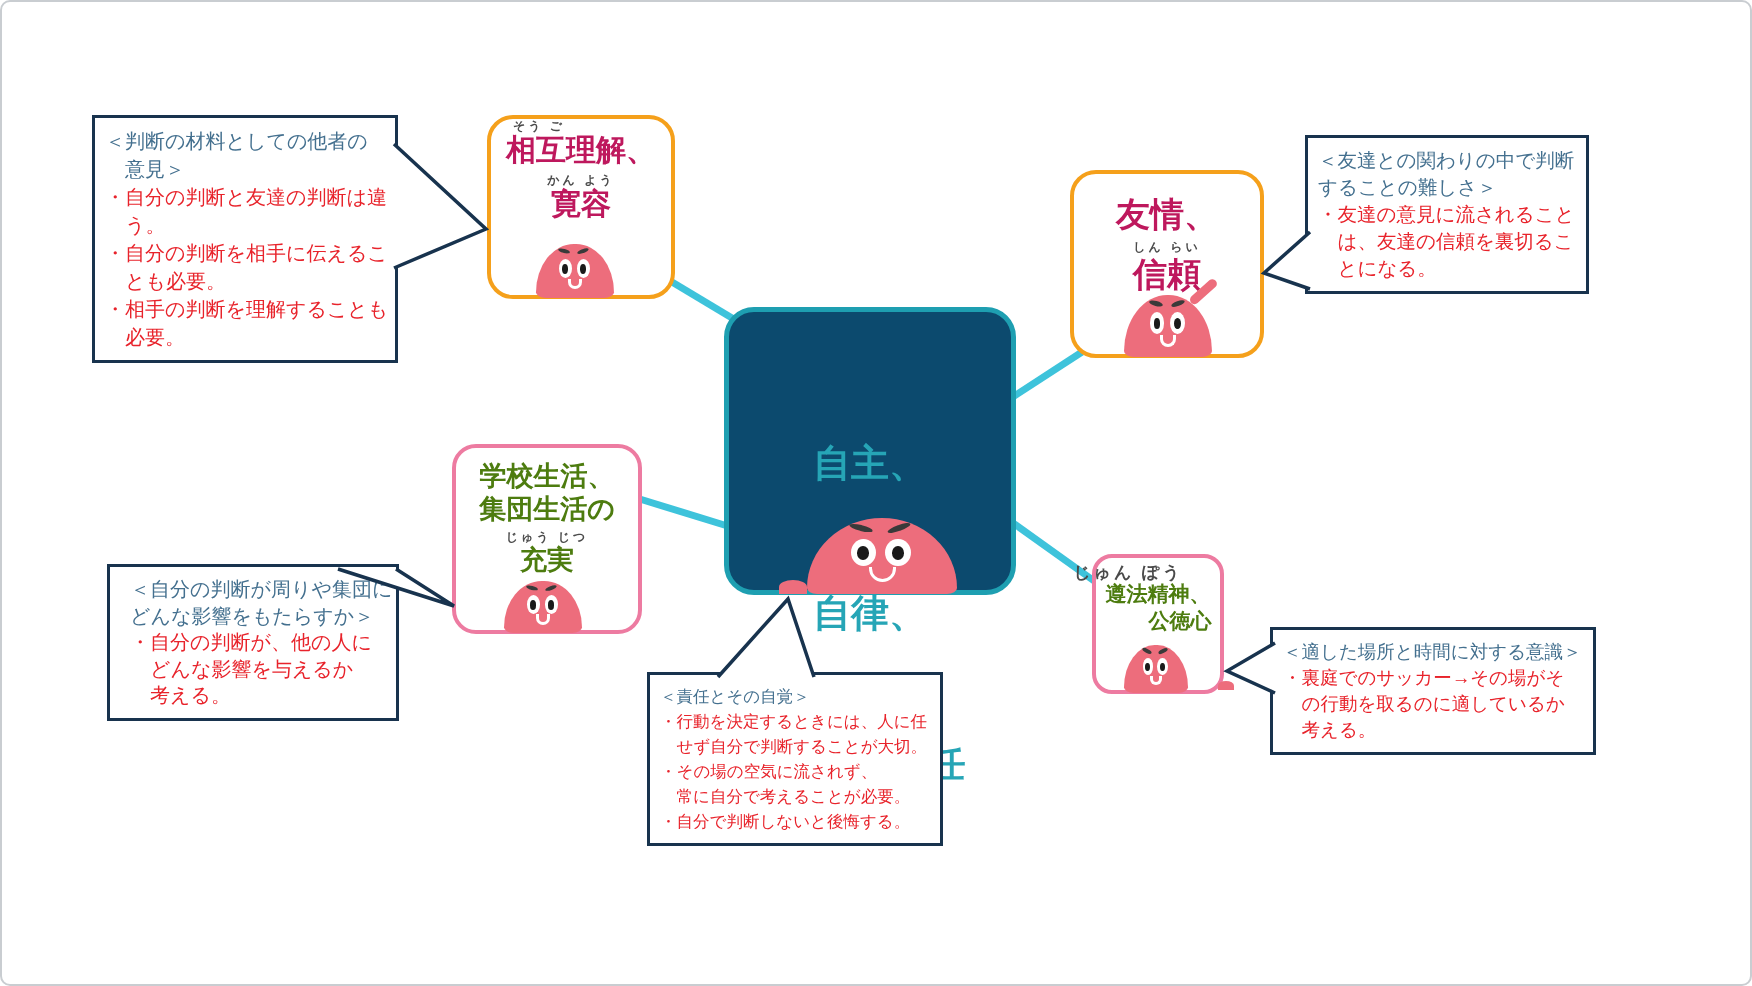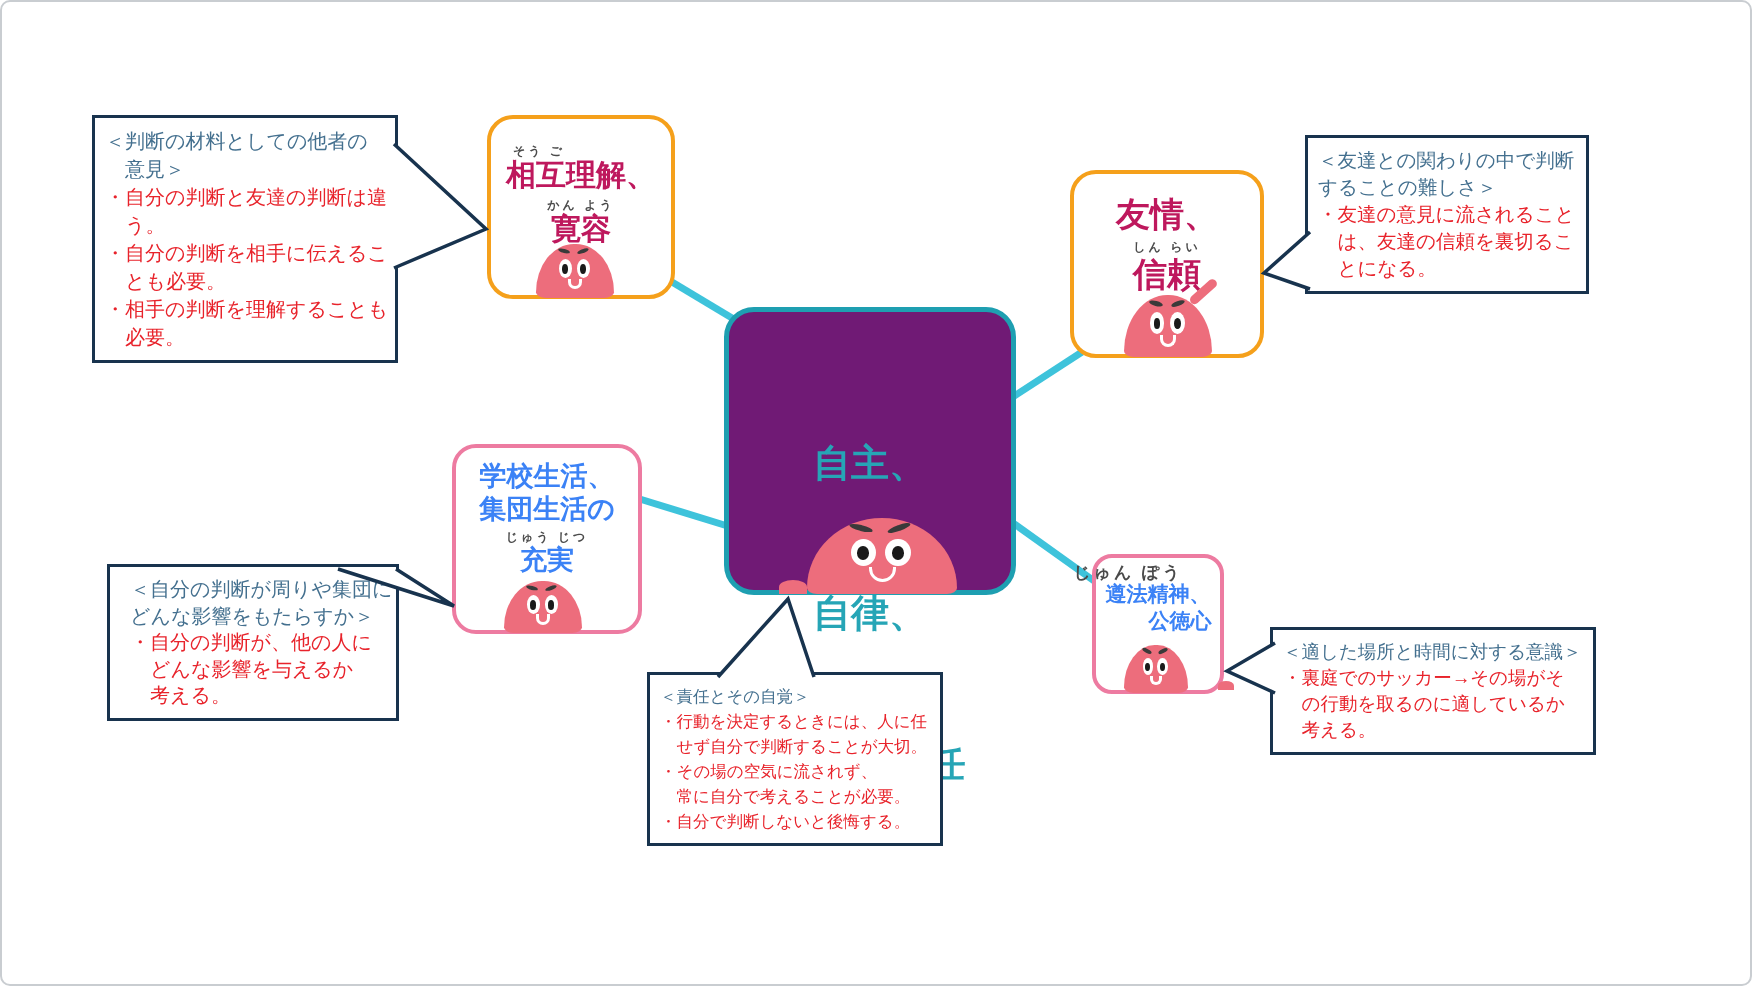--- a/index.html
+++ b/index.html
@@ -8,24 +8,24 @@
   svg.layer{position:absolute;left:0;top:0;width:1752px;height:986px;pointer-events:none;}
   #lines-layer{z-index:1;}
   #tails-layer{z-index:10;}
 
   
   .cbox{position:absolute;background:#fff;box-sizing:border-box;z-index:2;text-align:center;}
   .cbox.orange{border:4px solid #F5A01B;border-radius:26px;}
   .cbox.pink{border:4px solid #ED7BA1;border-radius:24px;}
   .cbox .main{font-weight:bold;white-space:pre;}
   .cbox.orange .main{color:#be185d;}
-  .cbox.pink .main{color:#3b82f6;}
+  .cbox.pink .main{color:#4d7c0f;}
   .furi{font-size:12px;font-weight:bold;color:#4a4a4a;letter-spacing:3px;white-space:pre;line-height:14px;}
   .central{position:absolute;left:722px;top:305px;width:292px;height:288px;border:5px solid #1E9FB1;
-           border-radius:30px;background:#701a75;box-sizing:border-box;z-index:2;text-align:center;}
+           border-radius:30px;background:#0c4a6e;box-sizing:border-box;z-index:2;text-align:center;}
   .central .ctext{margin-top:26px;font-size:38px;line-height:50px;font-weight:bold;color:#26A5B6;white-space:pre;}
 
   
   .note{position:absolute;background:#fff;border:3px solid #18334E;box-sizing:border-box;z-index:2;
         padding:9px 10px;}
   .note .ln{white-space:pre;}
   .ln-blue{color:#44708F;}
   .ln-red{color:#E8232B;}
   #n1{left:90px;top:113px;width:306px;font-size:20px;line-height:28px;}
   #n2{left:1303px;top:133px;width:284px;font-size:19.5px;line-height:27px;}
@@ -72,21 +72,21 @@
       <div class="eye l">
           <div class="pupil"></div>
         </div>
       <div class="eye r">
           <div class="pupil"></div>
         </div>
       <div class="smile"></div>
     </div>
   </div>
 
-  <div class="cbox orange" style="left:485px;top:113px;width:188px;height:184px;padding-top:25px;">
+  <div class="cbox orange" style="left:485px;top:113px;width:188px;height:184px;padding-top:0;">
     <div class="furi" style="transform:translateX(-42px);">そう ご</div>
     <div class="main" style="font-size:30px;line-height:34px;">相互理解、</div>
     <div class="furi" style="margin-top:6px;">かん よう</div>
     <div class="main" style="font-size:30px;line-height:34px;">寛容</div>
     <div class="blob" style="left:45px;bottom:-3px;width:78px;height:54px;">
       <div class="brow l"></div>
       <div class="brow r"></div>
       <div class="eye l">
           <div class="pupil"></div>
         </div>

